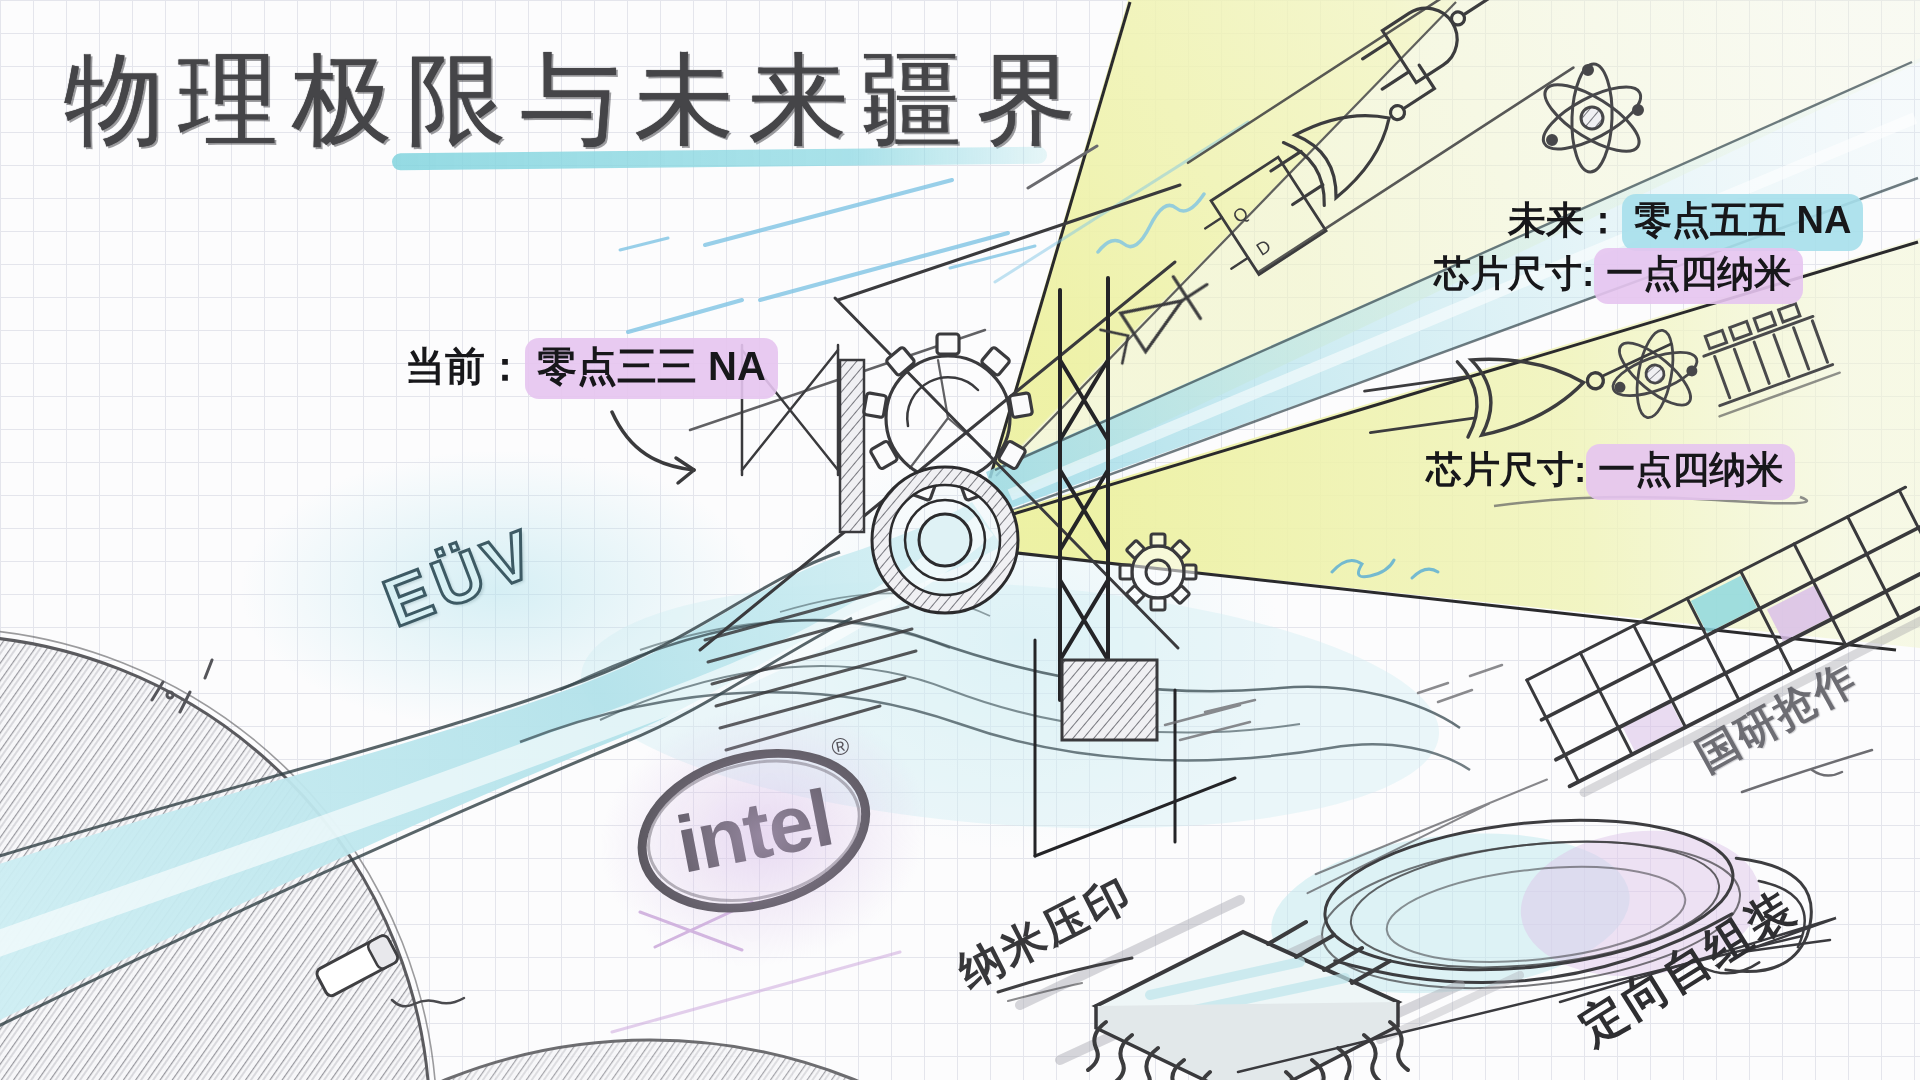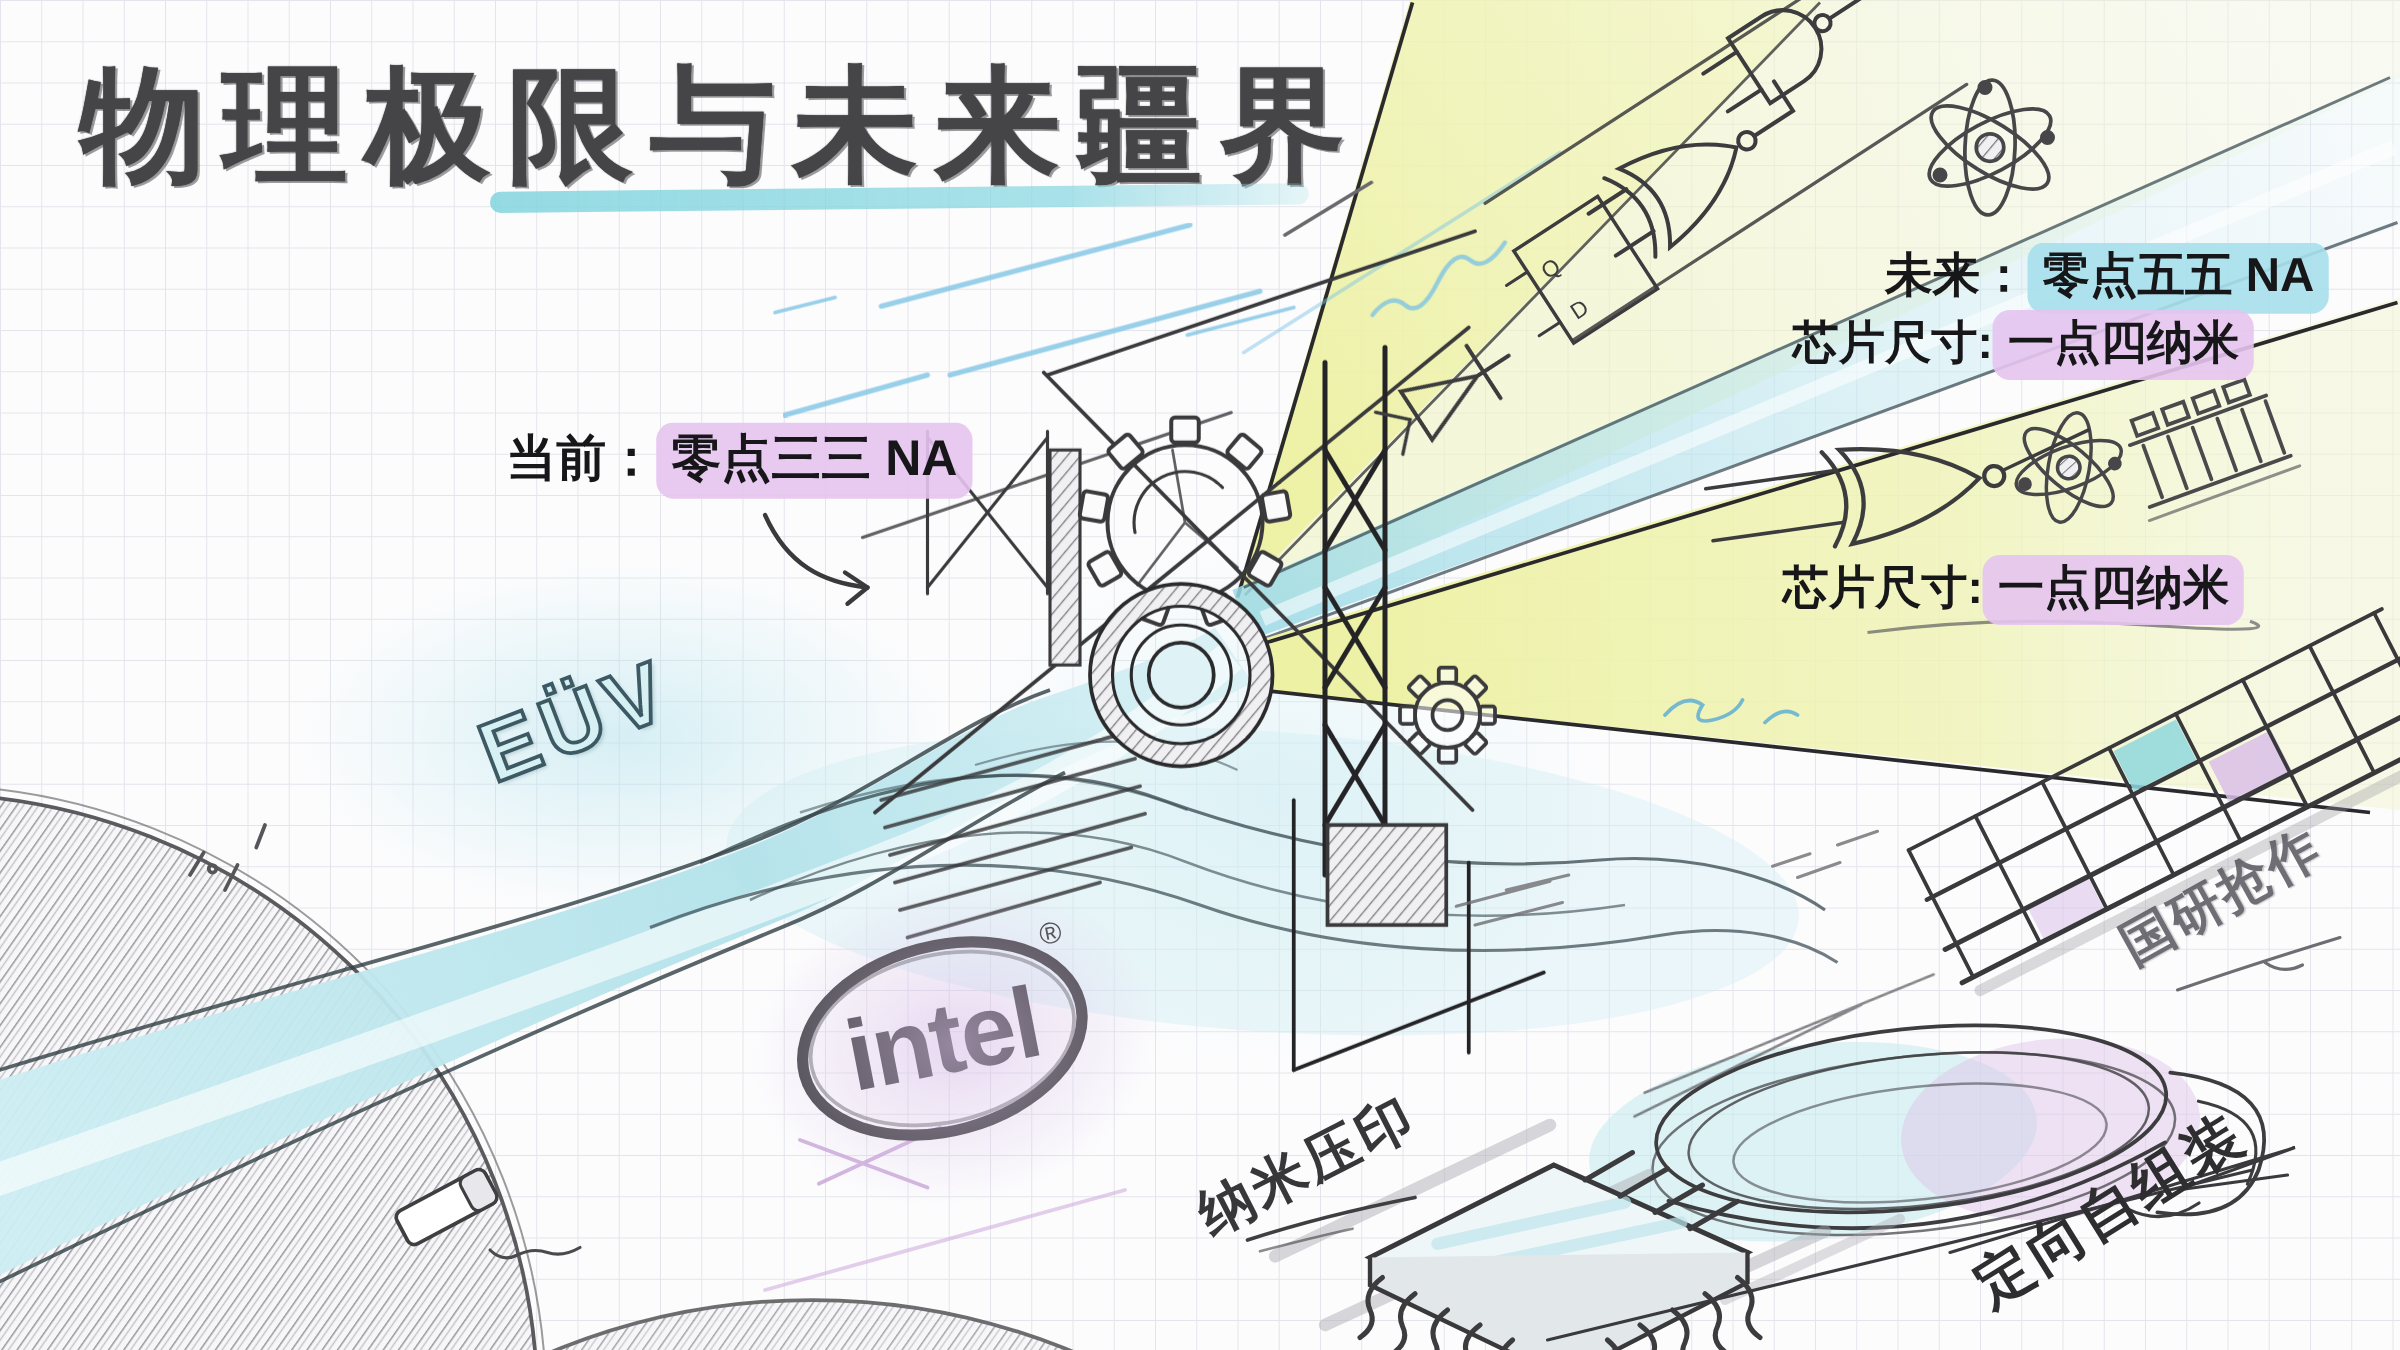--- a/index.html
+++ b/index.html
@@ -5,21 +5,21 @@
   html,body{margin:0;padding:0;background:#ffffff;}
   .stage{position:relative;width:1920px;height:1080px;overflow:hidden;
     font-family:"Liberation Sans",sans-serif;
     background-color:#fcfcfd;
     background-image:
       linear-gradient(#e4e5ec 1px, transparent 1px),
       linear-gradient(90deg,#e4e5ec 1px, transparent 1px);
     background-size:33px 33px;}
   .abs{position:absolute;}
   .scene{position:absolute;left:0;top:0;width:1920px;height:1080px;}
-  .title{left:64px;top:34px;font-size:100px;font-weight:bold;letter-spacing:14px;
+  .title{left:64px;top:34px;font-size:100px;font-weight:normal;letter-spacing:14px;
     color:#454548;text-shadow:2px 2px 0 rgba(43,43,46,.45), 0 0 1px #2e2e30;white-space:nowrap;}
   .title-underline{left:392px;top:150px;width:655px;height:17px;border-radius:9px;
     background:linear-gradient(90deg,rgba(130,212,222,.85),rgba(140,216,226,.75) 70%,rgba(160,224,232,.25));
     transform:rotate(-.6deg);}
   .lbl{white-space:nowrap;font-weight:bold;color:#17171a;}
   .hl{display:inline-block;border-radius:14px;padding:1px 12px 5px;}
   .hl-purple{background:rgba(230,196,240,.9);}
   .hl-cyan{background:rgba(166,223,235,.9);}
   .lbl-current{left:405px;top:338px;font-size:40px;}
   .lbl-future{left:1508px;top:194px;font-size:38px;}

